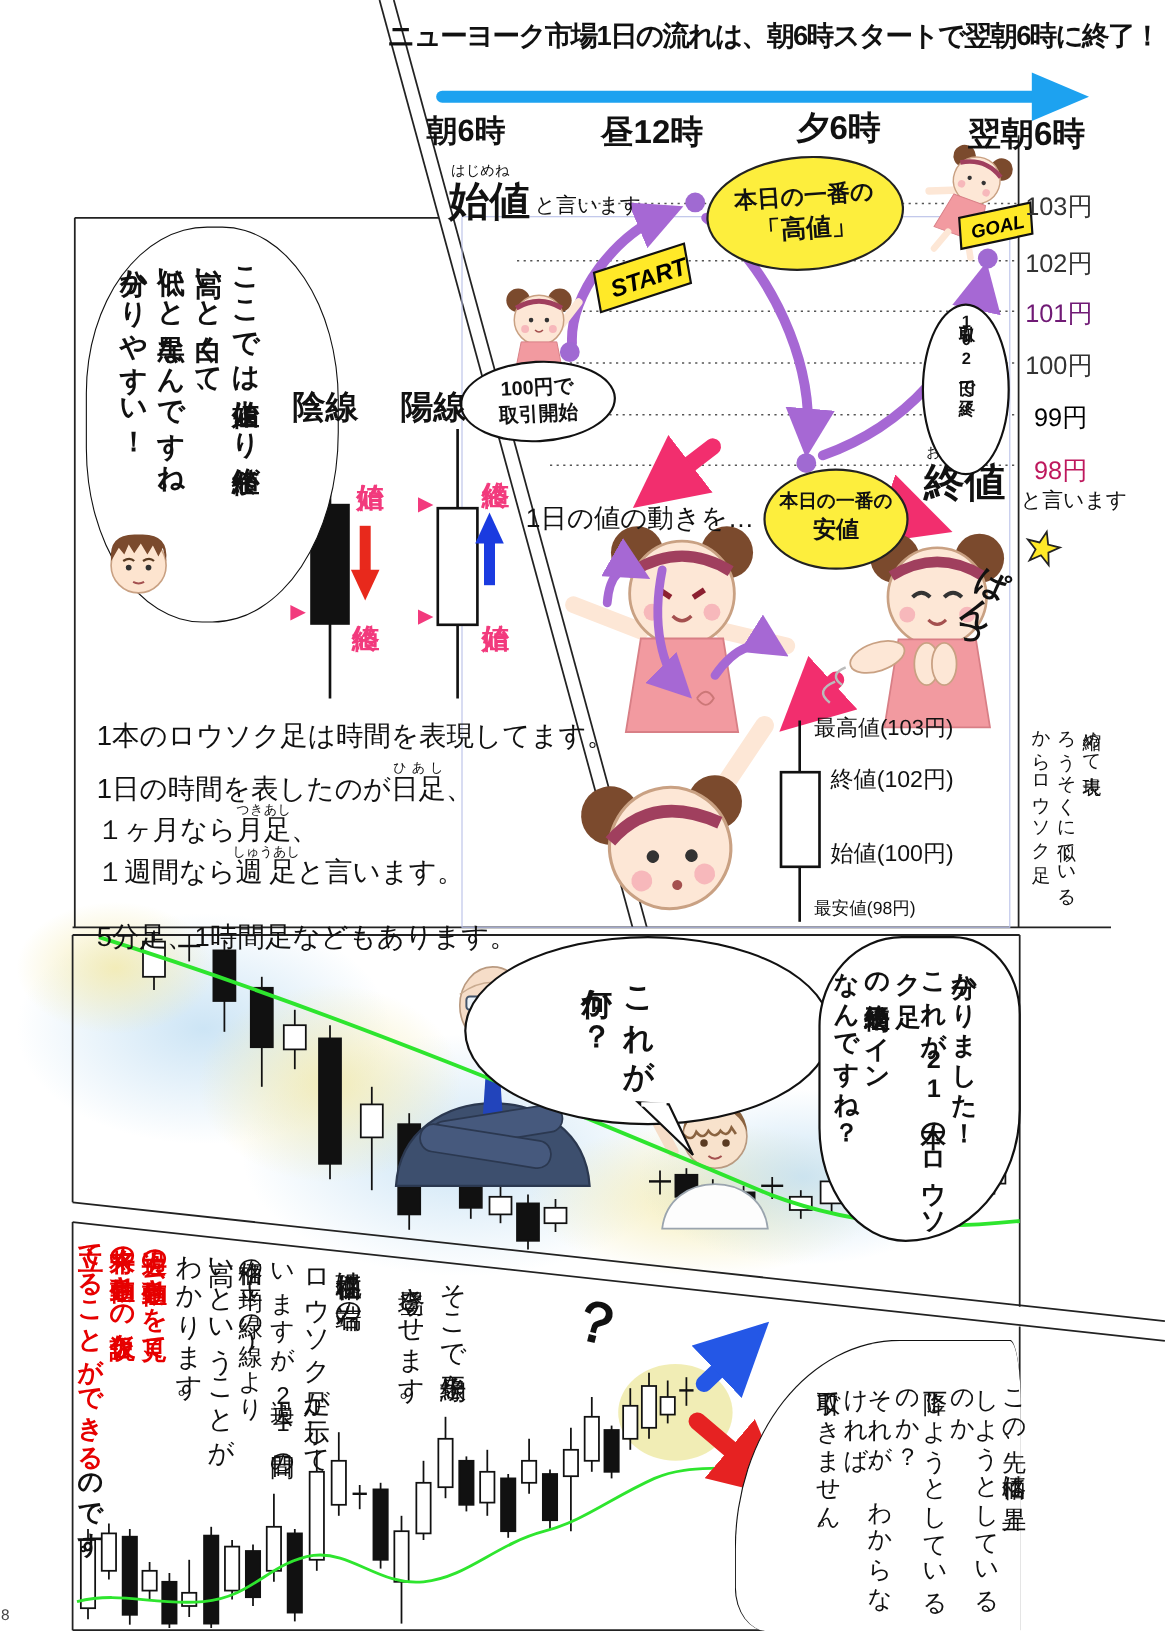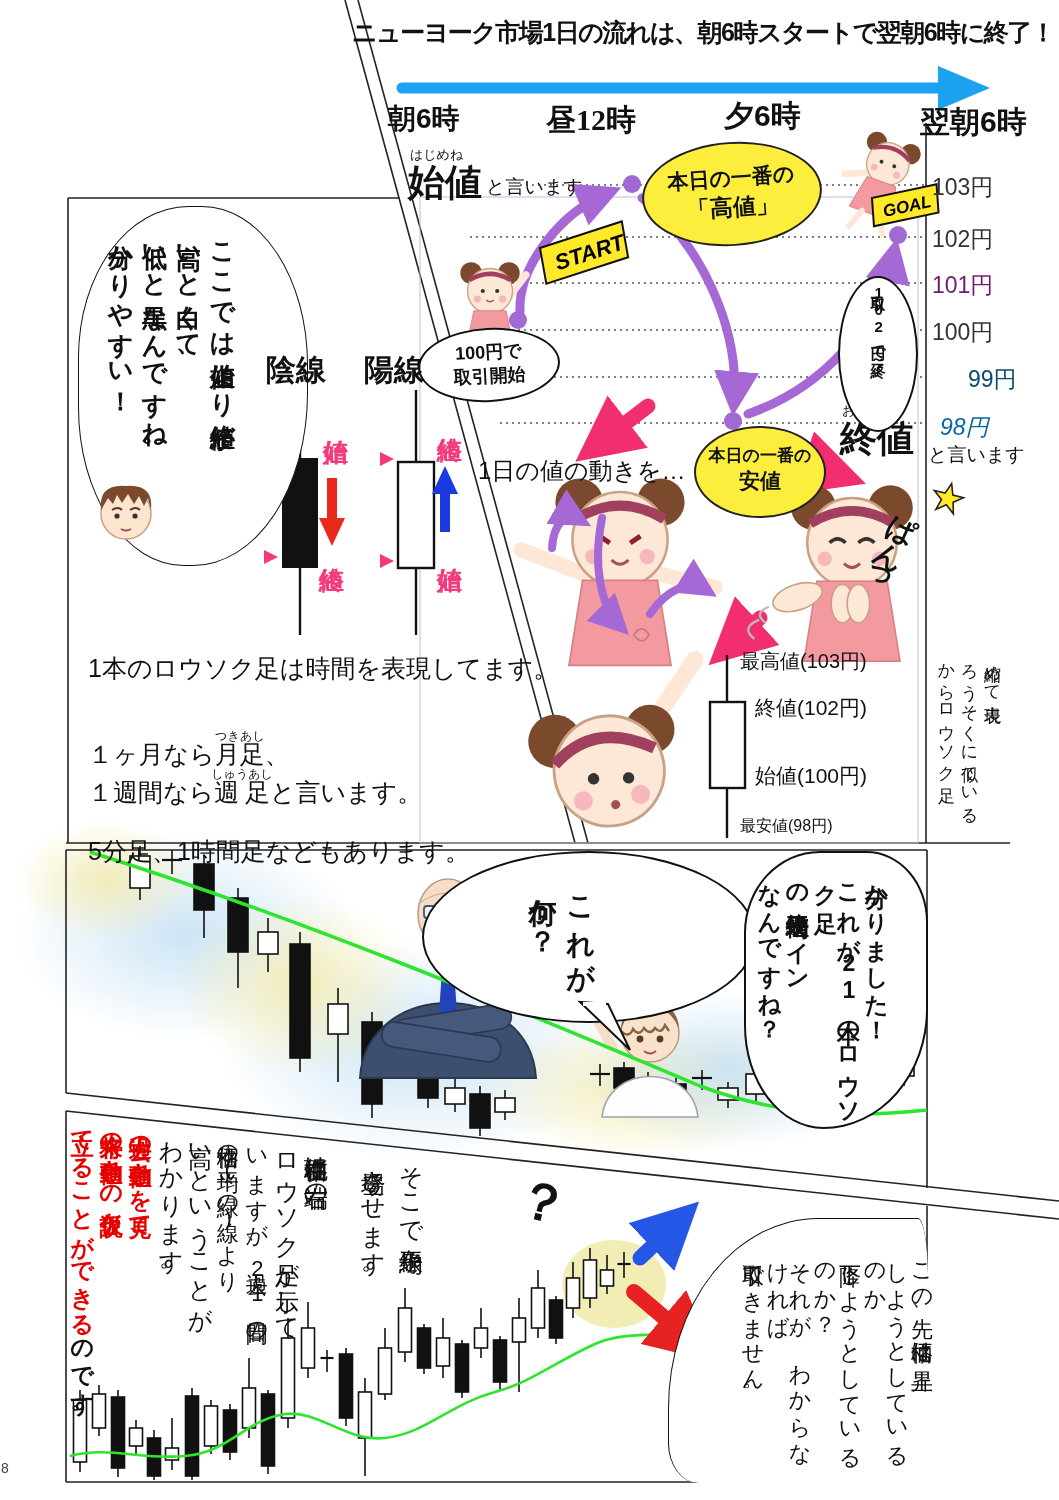--- a/index.html
+++ b/index.html
@@ -387,30 +387,30 @@
         <circle cx="12" cy="-3" r="2.6" fill="#402a1c"></circle>
       <path d="M-7,14 Q0,20 7,14" stroke="#a4504f" stroke-width="2" fill="none"></path>
       <circle cx="-20" cy="9" r="4.5" fill="#f7c6c0"></circle>
         <circle cx="20" cy="9" r="4.5" fill="#f7c6c0"></circle>
     </g>
   </svg>
 
   <div class="abs bold nowrap" style="left:352px;top:16px;width:706px;font-size:25px;letter-spacing:-1.5px;">ニューヨーク市場1日の流れは、朝6時スタートで翌朝6時に終了！</div>
 
   <div class="abs bold" style="left:388px;top:100px;font-size:28px;">朝6時</div>
-  <div class="abs bold" style="left:546px;top:100px;font-size:30px;font-family:Liberation Serif, serif;">昼12時</div>
+  <div class="abs bold" style="left:546px;top:100px;font-size:30px;">昼12時</div>
   <div class="abs bold" style="left:724px;top:96px;font-size:30px;">夕6時</div>
-  <div class="abs bold" style="left:880px;top:102px;font-size:30px;margin-left:40px;">翌朝6時</div>
+  <div class="abs bold" style="left:880px;top:102px;font-size:30px;">翌朝6時</div>
 
   <div class="abs" style="left:932px;top:172px;font-size:23px;color:#333;">103円</div>
   <div class="abs" style="left:932px;top:224px;font-size:23px;color:#333;">102円</div>
   <div class="abs" style="left:932px;top:270px;font-size:23px;color:#701a75;">101円</div>
   <div class="abs" style="left:932px;top:317px;font-size:23px;color:#333;">100円</div>
-  <div class="abs" style="left:968px;top:364px;font-size:23px;color:#0c4a6e;">99円</div>
-  <div class="abs" style="left:940px;top:412px;font-size:23px;color:#0369a1;font-style:italic;">98円</div>
+  <div class="abs" style="left:940px;top:364px;font-size:23px;color:#000000;">99円</div>
+  <div class="abs" style="left:940px;top:412px;font-size:23px;color:#be185d;">98円</div>
 
   <div class="abs" style="left:410px;top:146px;font-size:13px;">はじめね</div>
   <div class="abs bold" style="left:408px;top:158px;font-size:37px;">始値</div>
   <div class="abs" style="left:486px;top:174px;font-size:19px;">と言います</div>
 
   <div class="abs" style="left:842px;top:402px;font-size:13px;">おわりね</div>
   <div class="abs bold" style="left:840px;top:414px;font-size:37px;">終値</div>
   <div class="abs" style="left:928px;top:442px;font-size:19px;">と言います</div>
 
   <div class="abs" style="left:642px;top:142px;width:176px;height:100px;background:#fdee3d;border:2.5px solid #222;border-radius:50%;transform:rotate(-4deg);text-align:center;">
@@ -463,20 +463,23 @@
   </svg>
 
   <div class="abs bold" style="left:266px;top:350px;font-size:30px;">陰線</div>
   <div class="abs bold" style="left:364px;top:350px;font-size:30px;">陽線</div>
   <div class="abs vtext pink hand" style="left:322px;top:420px;font-size:25px;">始値</div>
   <div class="abs vtext pink hand" style="left:318px;top:548px;font-size:25px;">終値</div>
   <div class="abs vtext pink hand" style="left:436px;top:418px;font-size:25px;">終値</div>
   <div class="abs vtext pink hand" style="left:436px;top:548px;font-size:25px;">始値</div>
 
   <div class="abs" style="left:88px;top:652px;font-size:25px;">1本のロウソク足は時間を表現してます。</div>
+  <div class="abs" style="left:88px;top:692px;font-size:25px;">
+    <span>1日の時間を表したのが</span><ruby><span>日足</span><rt>ひあし</rt></ruby><span>、</span>
+  </div>
   <div class="abs" style="left:88px;top:730px;font-size:25px;">
     <span>１ヶ月なら</span><ruby><span>月足</span><rt>つきあし</rt></ruby><span>、</span>
   </div>
   <div class="abs" style="left:88px;top:768px;font-size:25px;">
     <span>１週間なら</span><ruby><span>週足</span><rt>しゅうあし</rt></ruby><span>と言います。</span>
   </div>
   <div class="abs" style="left:88px;top:835px;font-size:25px;">5分足、1時間足などもあります。</div>
 
   <div class="abs bubble" style="left:422px;top:851px;width:330px;height:168px;border-radius:50%;"></div>
   <svg class="abs" style="left:560px;top:1000px;" width="90" height="60" viewBox="0 0 90 60">

